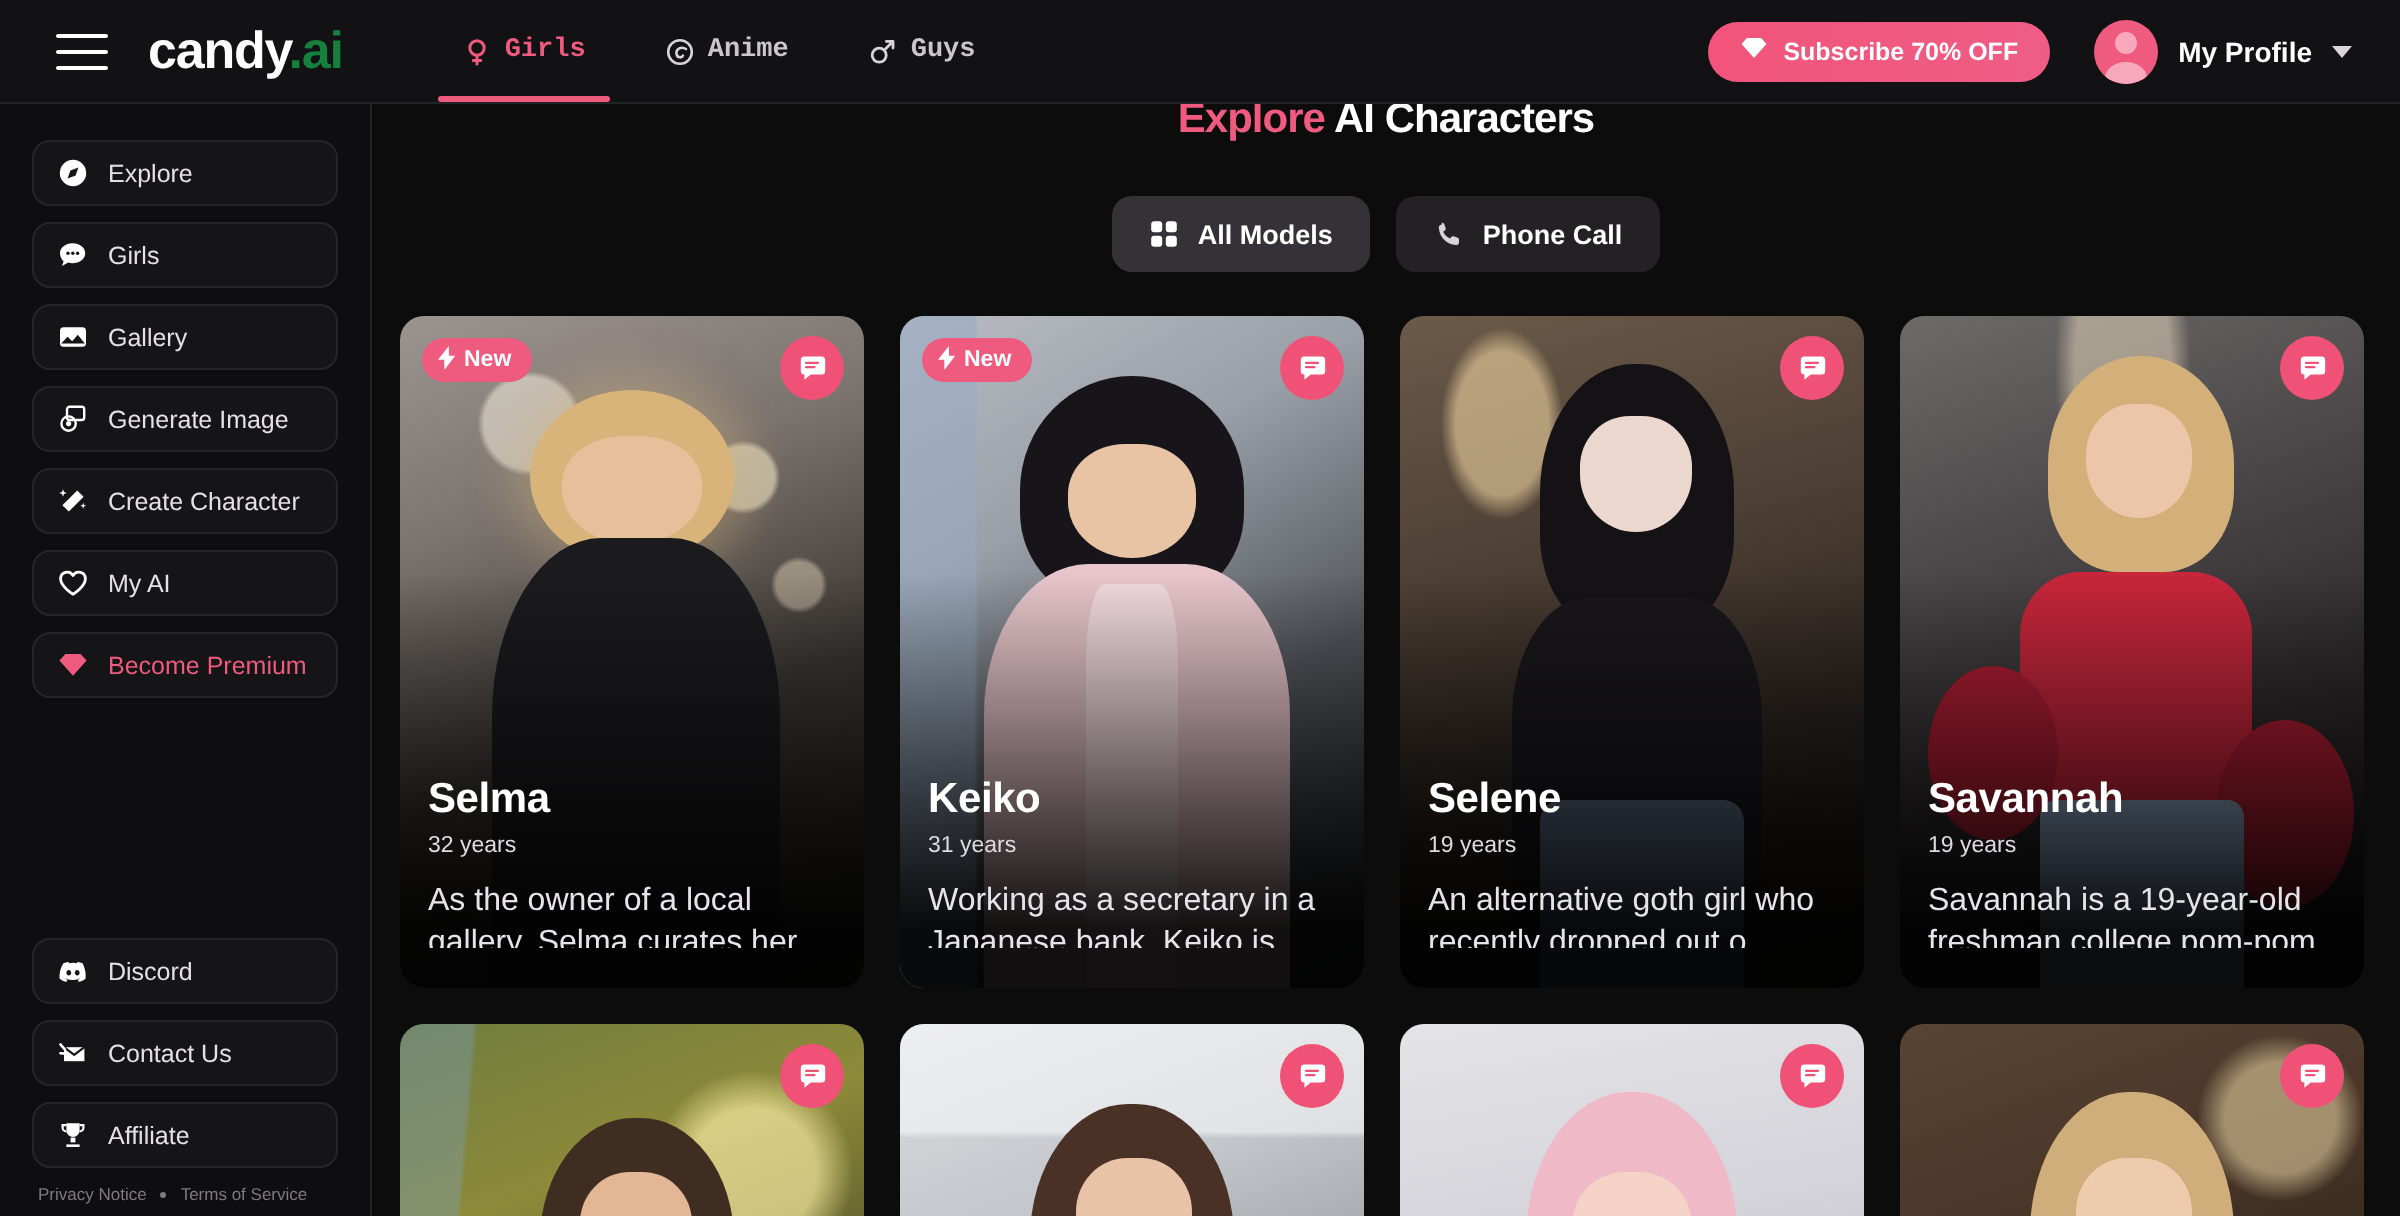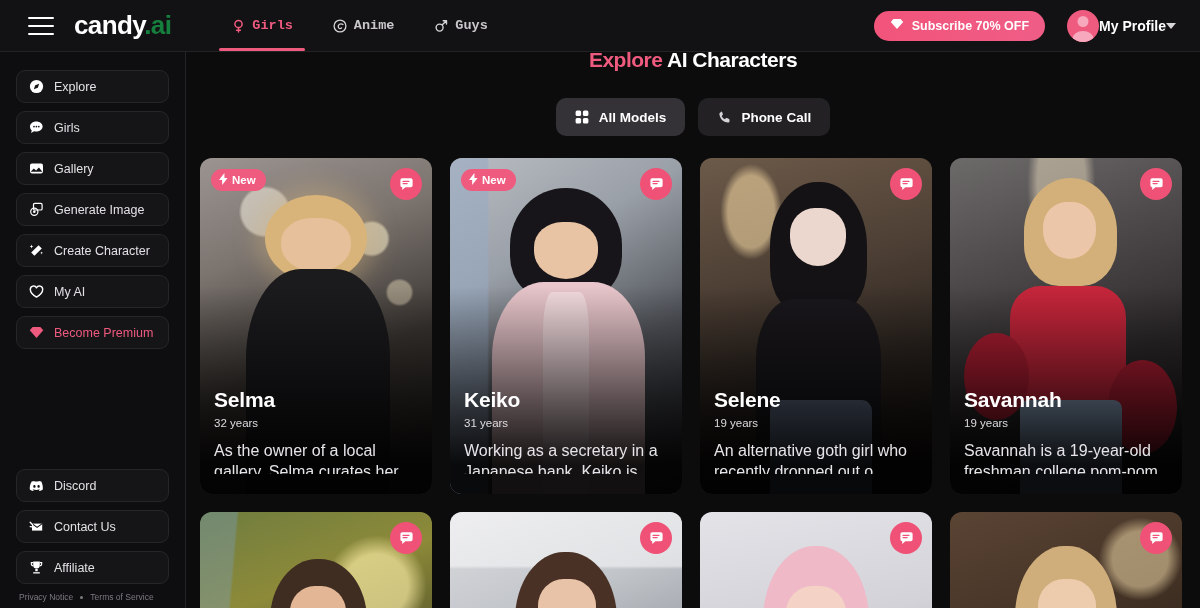--- a/index.html
+++ b/index.html
@@ -48,21 +48,21 @@
     margin-left: auto; display: flex; align-items: center; gap: 22px;
     margin-right: 24px;
   }
   .subscribe-btn {
     display: flex; align-items: center; gap: 8px;
     height: 30px; padding: 0 16px; border-radius: 16px;
     background: linear-gradient(90deg, #f2547a 0%, #ef5d86 100%);
     color: #fff; font-size: 12.5px; font-weight: 700; border: none; cursor: pointer;
     white-space: nowrap;
   }
-  .profile { display: flex; align-items: center; cursor: pointer; }
+  .profile { display: flex; align-items: center; gap: 10px; cursor: pointer; }
   .avatar {
     width: 32px; height: 32px; border-radius: 50%;
     background: #ef5a7f; position: relative; overflow: hidden;
   }
   .avatar::before {
     content:""; position:absolute; left:50%; top:6px; transform:translateX(-50%);
     width:11px; height:11px; border-radius:50%; background:#f8a8bd;
   }
   .avatar::after {
     content:""; position:absolute; left:50%; bottom:-5px; transform:translateX(-50%);

